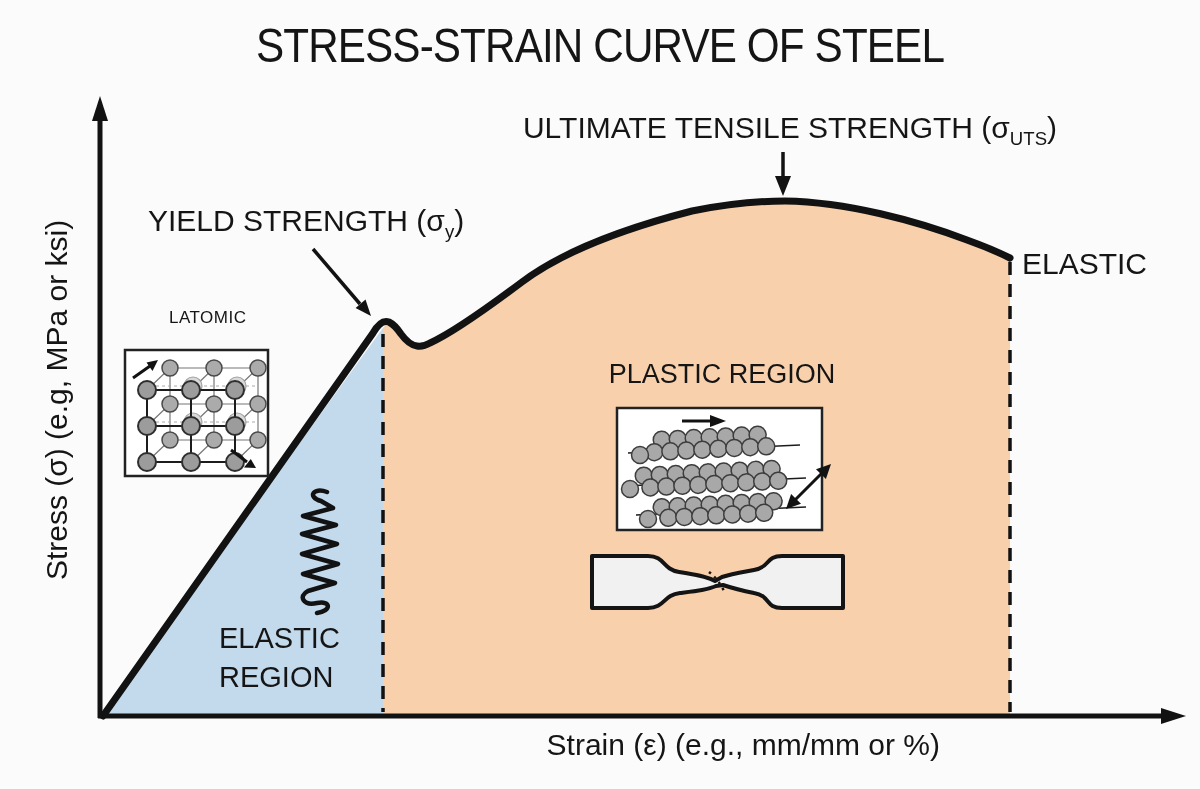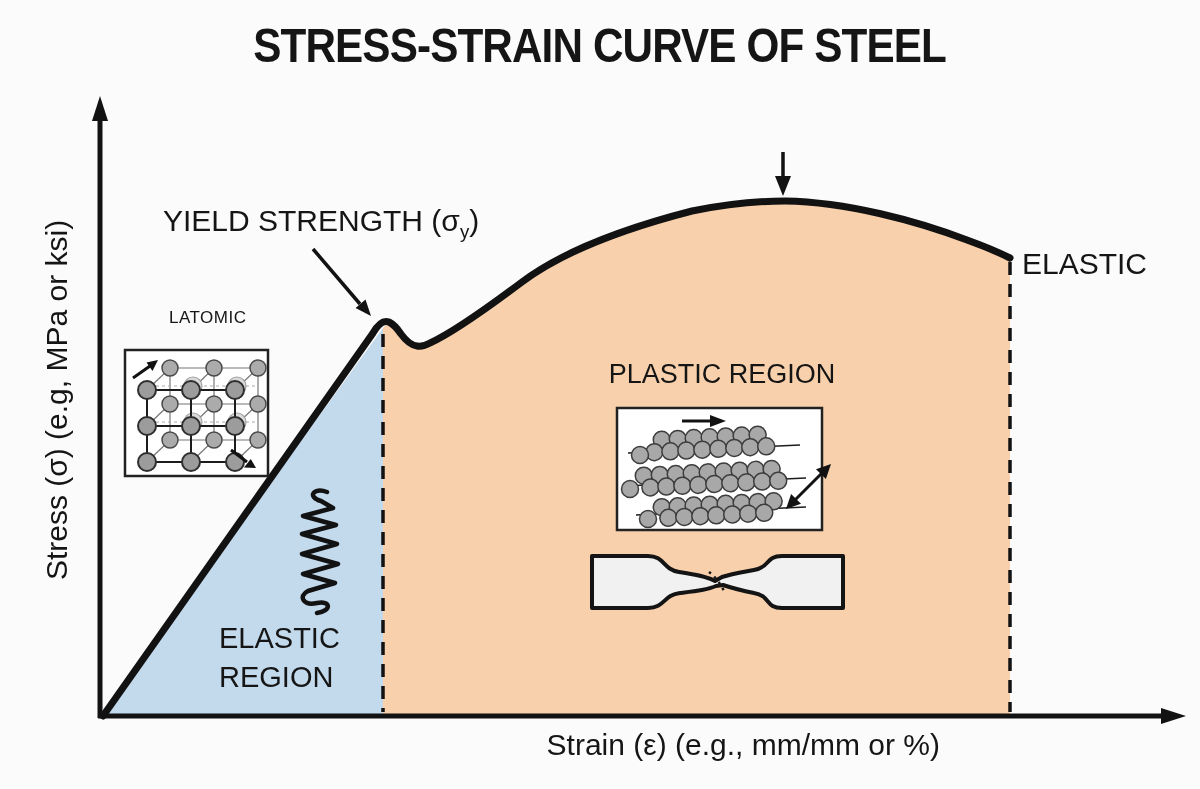--- a/index.html
+++ b/index.html
@@ -8,25 +8,25 @@
     width:1200px;height:789px;
     background:#fbfbfb;
     font-family:"Liberation Sans", sans-serif;
     color:#151515;
     overflow:hidden;
   }
   .stage svg{position:absolute;left:0;top:0;}
   .txt{position:absolute;white-space:nowrap;color:#151515;}
   .title{
     left:0;right:0;top:18px;text-align:center;
-    font-size:48px;font-weight:bold;letter-spacing:-1px;
+    font-size:48px;font-weight:normal;letter-spacing:-1px;
   }
   .title .condense{display:inline-block;transform:scaleX(0.88);}
   .uts-label{left:500px;top:111px;width:580px;text-align:center;font-size:30px;}
-  .yield-label{left:148px;top:204px;font-size:30px;margin-left:15px;}
+  .yield-label{left:148px;top:204px;font-size:30px;}
   .fracture-label{left:1022px;top:247px;font-size:30px;}
   .atomic-label{left:137px;top:308px;font-size:17px;letter-spacing:0.5px;margin-left:32px;}
   .plastic-label{left:598px;top:359px;width:248px;text-align:center;font-size:27px;}
   .elastic-label{left:219px;top:619px;font-size:29px;line-height:39px;white-space:normal;width:150px;}
   .ylabel{
     left:57px;top:400px;font-size:30px;
     transform:translate(-50%,-50%) rotate(-90deg);
   }
   .xlabel{left:340px;top:728px;width:600px;text-align:right;font-size:30px;}
   sub{font-size:0.62em;line-height:0;}
@@ -227,20 +227,23 @@
 
     <path d="M 327 492 C 313 487 307 497 321 501 L 333 508 L 303 516 L 336 525
              L 302 534 L 337 544 L 302 554 L 338 564 L 303 574 L 335 583 L 308 591
              C 298 596 303 606 317 603 C 331 600 332 611 317 613" fill="none" stroke="#121212" stroke-width="4.5" stroke-linejoin="round" stroke-linecap="round"></path>
   </svg>
 
   <div class="txt title">
     <span class="condense">STRESS-STRAIN CURVE OF STEEL</span>
   </div>
 
+  <div class="txt uts-label">
+    <span>ULTIMATE TENSILE STRENGTH (σ</span><sub>UTS</sub><span>)</span>
+  </div>
 
   <div class="txt yield-label">
     <span>YIELD STRENGTH (σ</span><sub>y</sub><span>)</span>
   </div>
 
   <div class="txt fracture-label">ELASTIC</div>
 
   <div class="txt atomic-label">LATOMIC</div>
 
   <div class="txt elastic-label">

